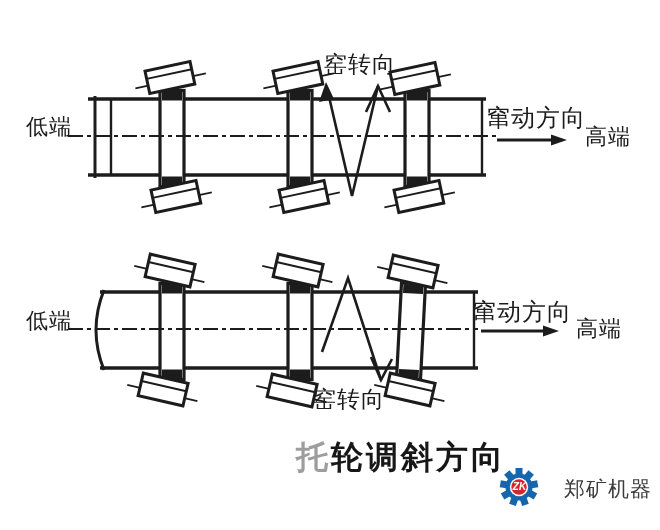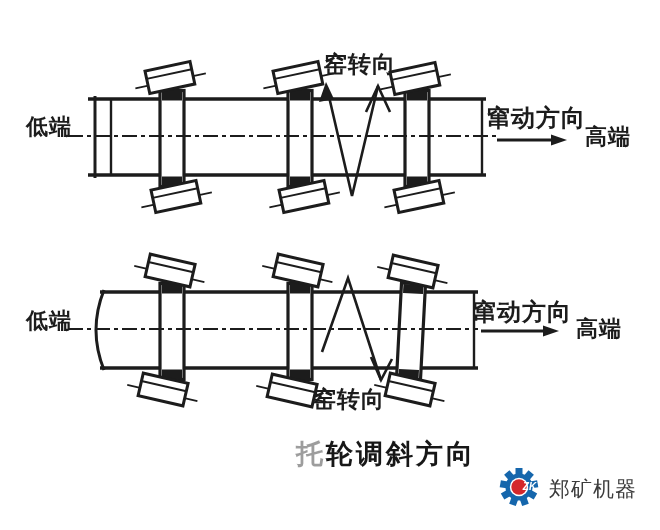--- a/index.html
+++ b/index.html
@@ -3,38 +3,37 @@
 <meta charset="utf-8">
 <style>
   html,body{margin:0;padding:0;}
   body{
     width:660px;height:530px;background:#ffffff;position:relative;overflow:hidden;
     font-family:"Liberation Sans","DejaVu Sans",sans-serif;
   }
   .stage{position:absolute;inset:0;width:660px;height:530px;}
   svg.art{position:absolute;left:0;top:0;}
   .lbl{
-    position:absolute;color:#1c1c1c;font-weight:bold;font-size:22px;
+    position:absolute;color:#1c1c1c;font-weight:normal;font-size:22px;
     letter-spacing:1px;white-space:nowrap;line-height:1.1;
   }
   .lbl.small{font-size:24px;}
   .caption{
-    position:absolute;left:296px;top:436px;font-size:27px;font-weight:bold;
+    position:absolute;left:296px;top:436px;font-size:32px;font-weight:bold;
     color:#171717;letter-spacing:3px;white-space:nowrap;
   }
   .caption .faded{opacity:0.42;}
   .company{
-    position:absolute;left:549px;top:475px;font-size:21px;color:#3b3b3b;
+    position:absolute;left:564px;top:475px;font-size:21px;color:#3b3b3b;
     letter-spacing:1px;white-space:nowrap;font-weight:500;
   }
   .zk-monogram{
     position:absolute;left:505px;top:481px;width:29px;text-align:center;
     color:#ffffff;font-size:10px;font-weight:bold;font-style:italic;
     letter-spacing:0px;
-    margin-left:10px;
   }
 </style>
 </head>
 <body>
 
 <div class="stage">
 
   <svg class="art" width="660" height="530" viewBox="0 0 660 530">
     <defs>
       <g id="roller">

